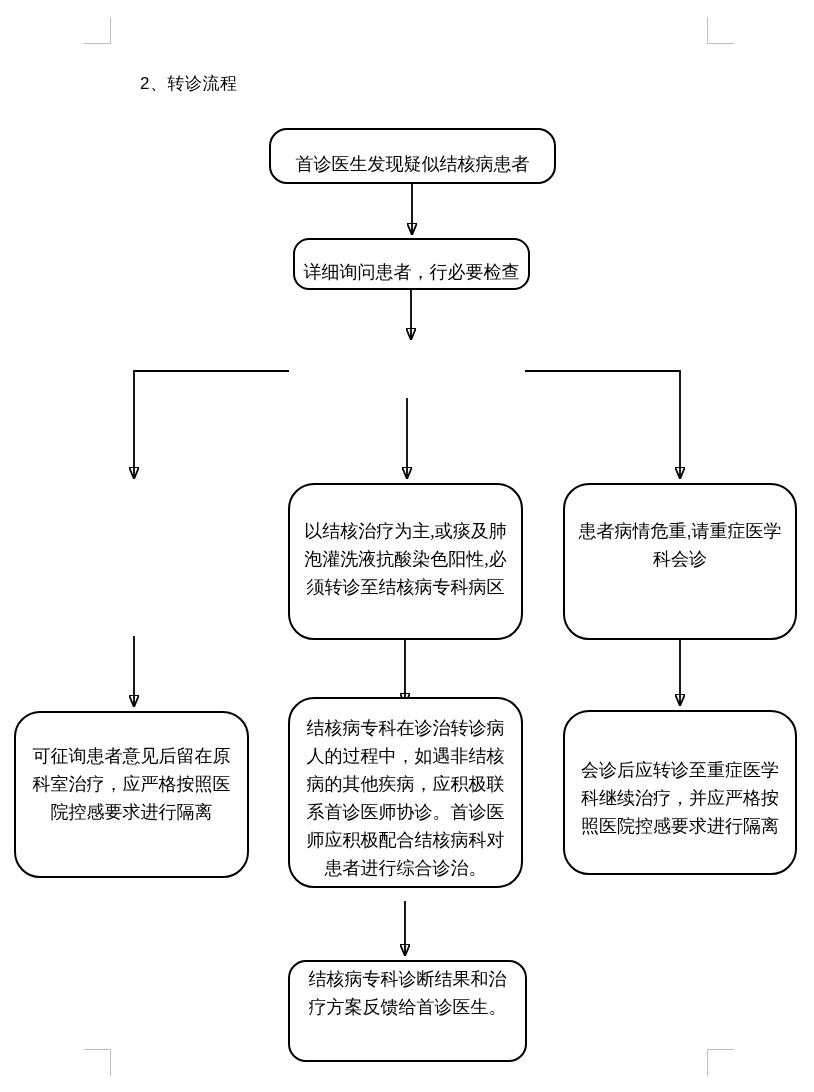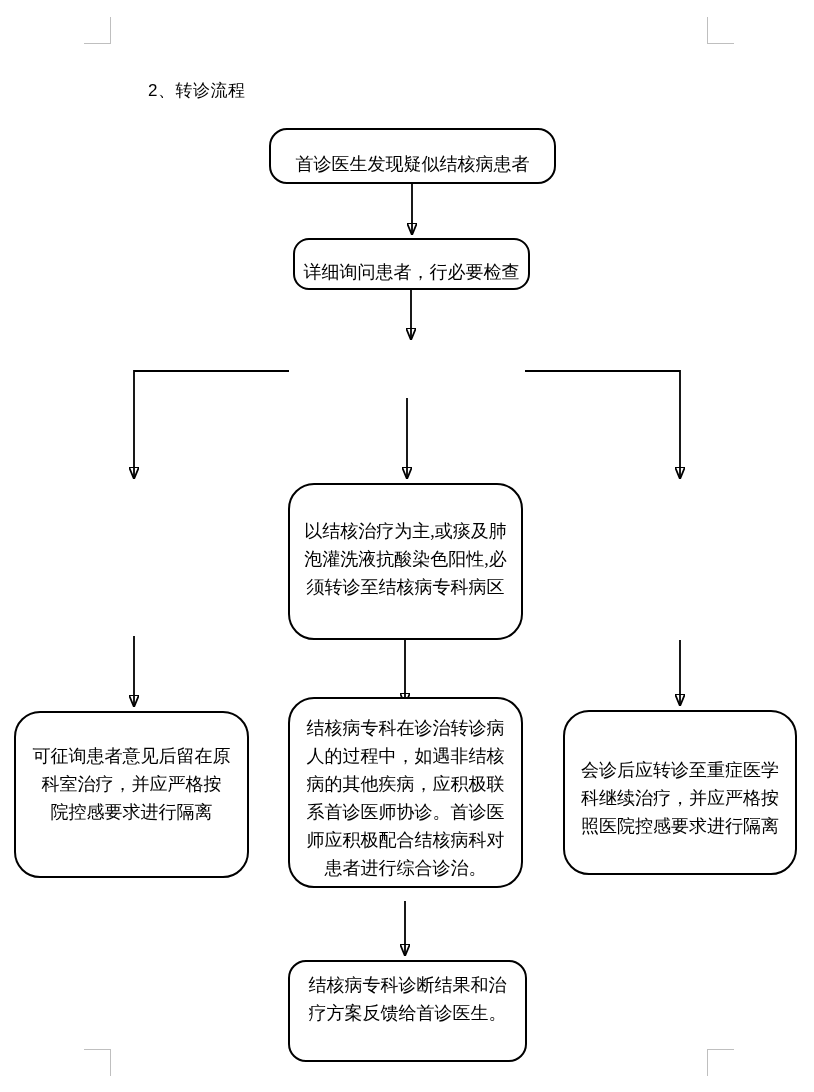--- a/index.html
+++ b/index.html
@@ -4,21 +4,21 @@
 <style>
   html,body { margin:0; padding:0; background:#ffffff; }
   body { font-family: "Liberation Sans", sans-serif; color:#000; }
   .page {
     position:relative; width:814px; height:1092px;
     background:#ffffff; overflow:hidden;
   }
   
   .doc-text { position:absolute; font-size:17px; letter-spacing:0.5px; white-space:nowrap; }
   .intro   { left:140px; top:44px; }
-  .heading { left:140px; top:79px;margin-left:8px; }
+  .heading { left:140px; top:72px; }
   
   .mark { position:absolute; width:26px; height:26px; border:0 solid #bfbfbf; }
   .mark.tl { left:84px;  top:17px;   border-right-width:1px; border-bottom-width:1px; }
   .mark.tr { left:707px; top:17px;   border-left-width:1px;  border-bottom-width:1px; }
   .mark.bl { left:84px;  top:1049px; border-top-width:1px;   border-right-width:1px; }
   .mark.br { left:707px; top:1049px; border-top-width:1px;   border-left-width:1px; }
   
   svg.connectors { position:absolute; left:0; top:0; width:814px; height:1092px; }
   svg.connectors path { fill:none; stroke:#000000; stroke-width:1.8; }
   
@@ -34,21 +34,21 @@
   .node.center { align-items:center; padding-top:16px; }
   .n0 { left:269px; top:128px;  width:287px; height:56px;  border-radius:18px; }
   .n1 { left:293px; top:238px;  width:237px; height:52px;  border-radius:16px; }
   .n2 { left:289px; top:343px;  width:237px; height:55px;  border-radius:16px; }
   .n3 { left:14px;  top:483px;  width:236px; height:153px; padding-top:32px; }
   .n4 { left:288px; top:483px;  width:235px; height:157px; padding-top:32px;font-family:Liberation Serif, serif; }
   .n5 { left:563px; top:483px;  width:234px; height:157px; padding-top:32px; }
   .n6 { left:14px;  top:711px;  width:235px; height:167px; padding-top:29px; }
   .n7 { left:288px; top:697px;  width:235px; height:191px; padding-top:15px; }
   .n8 { left:563px; top:710px;  width:234px; height:165px; padding-top:44px; }
-  .n9 { left:288px; top:960px;  width:239px; height:102px; padding-top:9px; border-radius:18px; }
+  .n9 { left:288px; top:960px;  width:239px; height:102px; padding-top:3px; border-radius:18px; }
 </style>
 </head>
 <body>
 
 <div class="page">
 
   <div class="mark tl"></div>
   <div class="mark tr"></div>
   <div class="mark bl"></div>
   <div class="mark br"></div>
@@ -70,22 +70,24 @@
     <path d="M405 640 V705" marker-end="url(#ah)"></path>
     <path d="M680 640 V706" marker-end="url(#ah)"></path>
     <path d="M405 901 V956" marker-end="url(#ah)"></path>
   </svg>
 
   <div class="node n0 center">首诊医生发现疑似结核病患者</div>
   <div class="node n1 center">详细询问患者，行必要检查</div>
   <div class="node n4">以结核治疗为主,或痰及肺
 泡灌洗液抗酸染色阳性,必
 须转诊至结核病专科病区</div>
+  <div class="node n5">患者病情危重,请重症医学
+科会诊</div>
   <div class="node n6">可征询患者意见后留在原
-科室治疗，并应严格按
+科室治疗，应严格按照医
 院控感要求进行隔离</div>
   <div class="node n7">结核病专科在诊治转诊病
 人的过程中，如遇非结核
 病的其他疾病，应积极联
 系首诊医师协诊。首诊医
 师应积极配合结核病科对
 患者进行综合诊治。</div>
   <div class="node n8">会诊后应转诊至重症医学
 科继续治疗，并应严格按
 照医院控感要求进行隔离</div>

